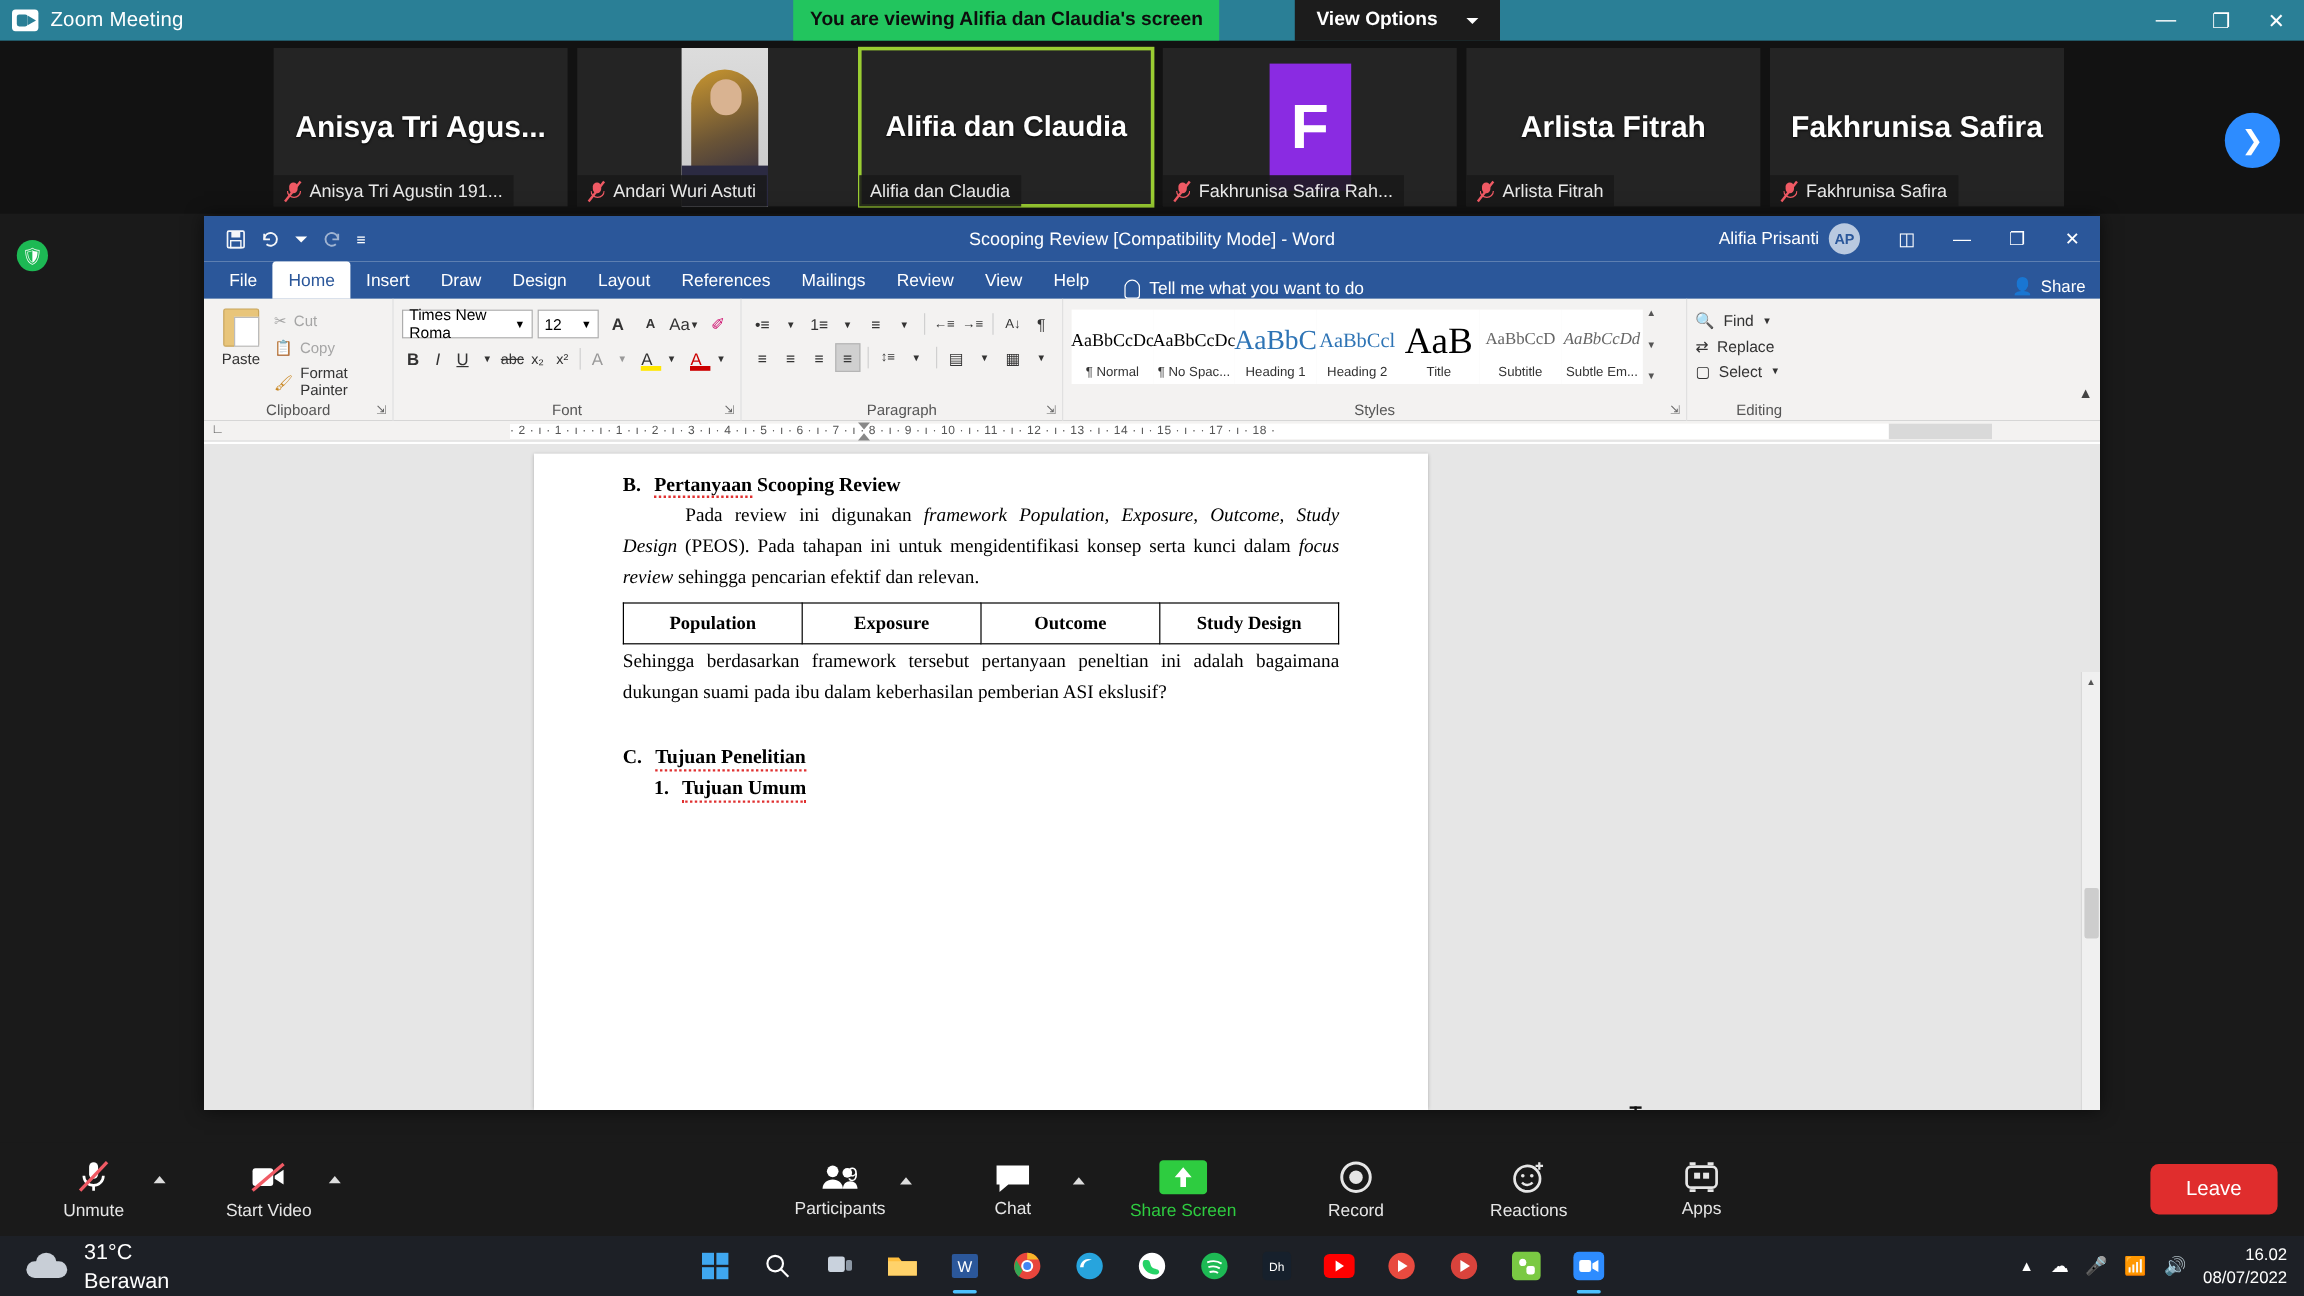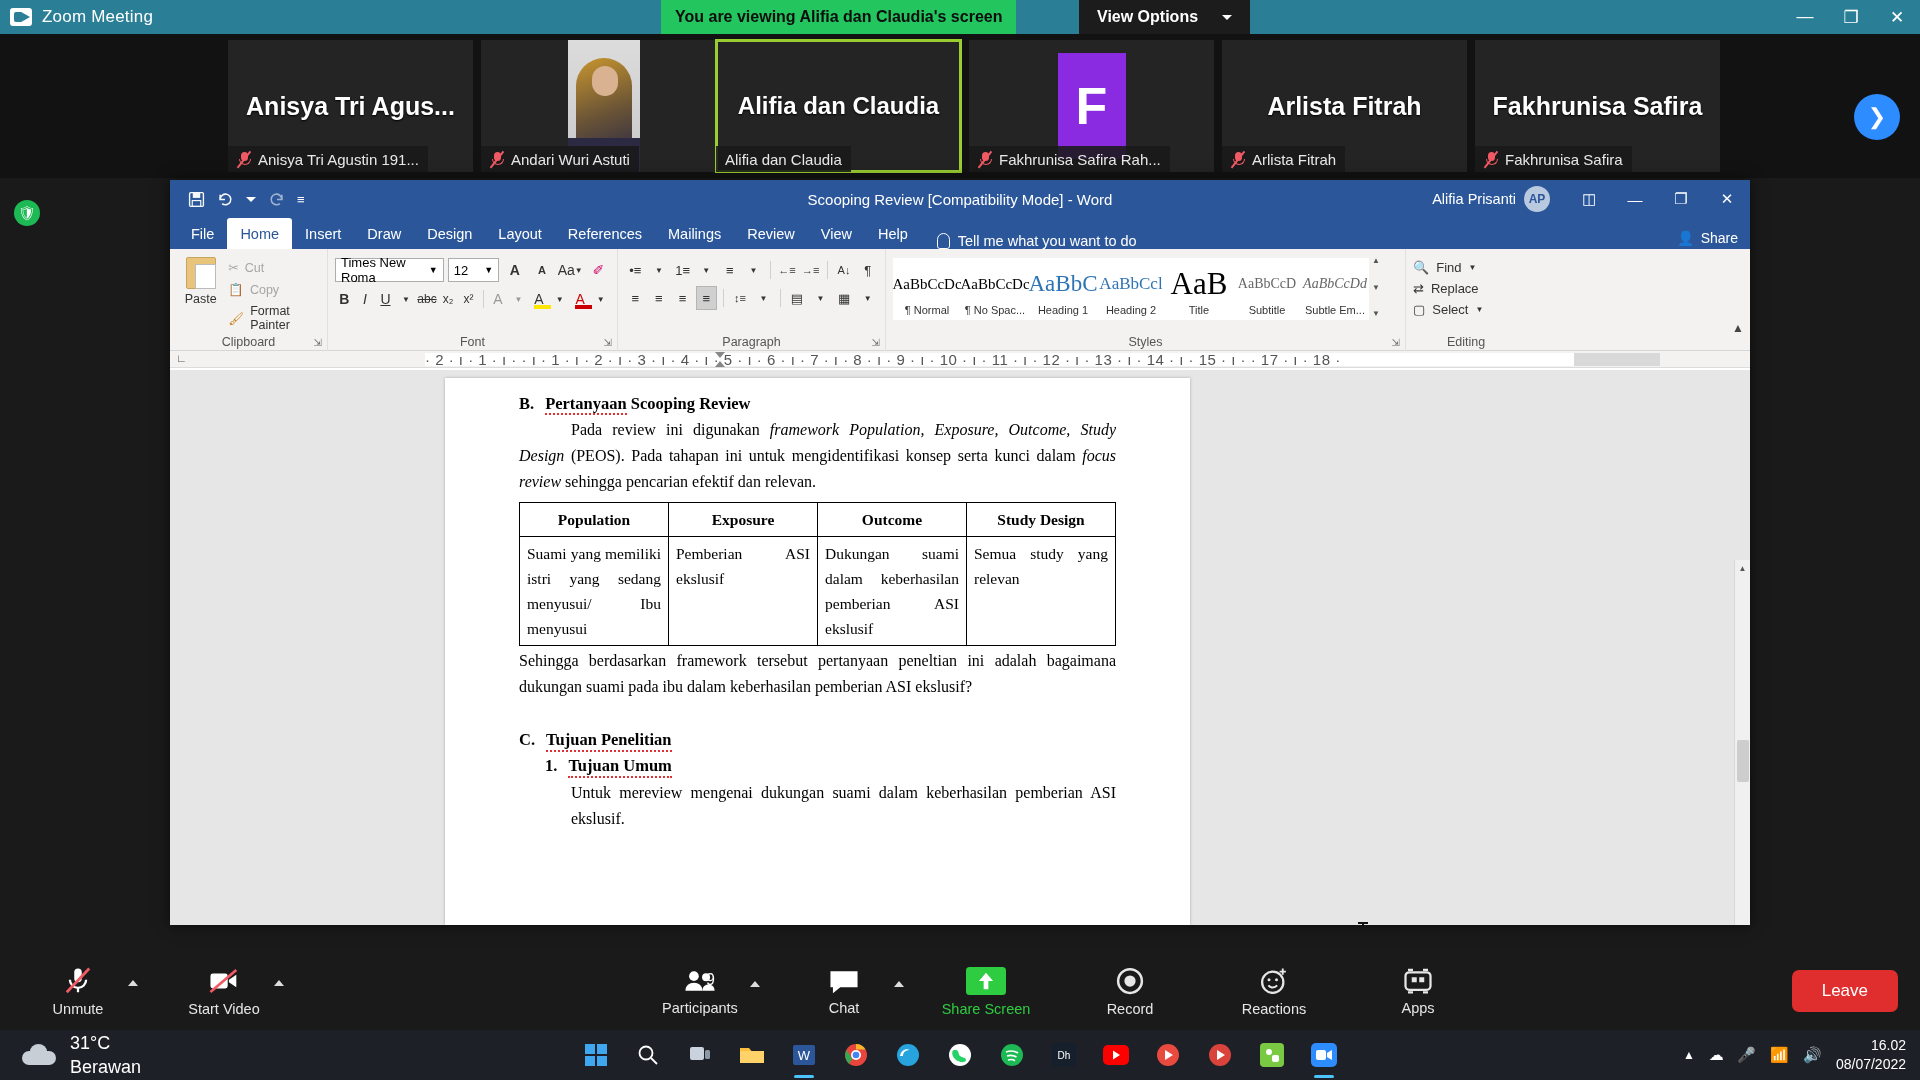--- a/index.html
+++ b/index.html
@@ -122,21 +122,21 @@
   .stylescroll{ width:14px; display:flex; flex-direction:column; justify-content:space-between; padding:2px 0;}
   .stylescroll div{ font-size:8px; text-align:center; color:#555;}
 
   .edit-items{ display:flex; flex-direction:column; gap:6px; margin-top:6px;}
   .edit-items div{ font-size:13px;color:#333;display:flex;align-items:center;gap:7px;}
   #ribbon-collapse{ position:absolute; right:6px; top:72px; font-size:12px; color:#444;}
 
   #ruler{ height:17px; background:#f3f2f1; border-bottom:1px solid #dcdcdc; position:relative;}
   #ruler .corner{position:absolute;left:6px;top:1px;font-size:11px;color:#555;}
   #ruler .strip{position:absolute;left:255px;top:2px;right:90px;height:13px;background:#fff;
-      font-size:15px;color:#555;letter-spacing:.5px;display:flex;align-items:center;overflow:hidden;}
+      font-size:10px;color:#555;letter-spacing:.5px;display:flex;align-items:center;overflow:hidden;}
   #ruler .greyL{position:absolute;left:255px;top:2px;width:165px;height:13px;background:#d9d9d9;}
   #ruler .greyR{position:absolute;right:90px;top:2px;width:86px;height:13px;background:#d9d9d9;}
   #ruler .marker{position:absolute;left:545px;top:0;width:11px;height:17px;}
   #ruler .marker:before{content:"";position:absolute;left:0;top:1px;border-left:5.5px solid transparent;
       border-right:5.5px solid transparent;border-top:6px solid #888;}
   #ruler .marker:after{content:"";position:absolute;left:0;bottom:1px;border-left:5.5px solid transparent;
       border-right:5.5px solid transparent;border-bottom:6px solid #888;}
 
   #doc-area{ position:absolute; left:0; top:190px; right:0; bottom:0; background:#e6e6e6; overflow:hidden;}
   #page{ position:absolute; left:275px; top:8px; width:745px; bottom:0; background:#fff;
@@ -567,42 +567,35 @@
           <div class="body-p"><span>Pada review ini digunakan </span><span class="it">framework Population, Exposure, Outcome, Study Design</span><span> (PEOS). Pada tahapan ini untuk mengidentifikasi konsep serta kunci dalam </span><span class="it">focus review</span><span> sehingga pencarian efektif dan relevan.</span></div>
 
           <table class="peos">
             <tbody>
                 <tr>
               <th>Population</th>
               <th>Exposure</th>
               <th>Outcome</th>
               <th>Study Design</th>
             </tr>
-            <tr>
-              <td>Suami yang memiliki istri yang sedang menyusui/ Ibu menyusui</td>
-              <td>Pemberian ASI ekslusif</td>
-              <td>Dukungan suami dalam keberhasilan pemberian ASI ekslusif</td>
-              <td>Semua study yang relevan</td>
-            </tr>
           </tbody>
             </table>
 
           <div class="body-p2">Sehingga berdasarkan framework tersebut pertanyaan peneltian ini adalah bagaimana dukungan suami pada ibu dalam keberhasilan pemberian ASI ekslusif?</div>
 
           <div class="h-item" style="margin-top:30px">
             <span>C.</span>
             <span class="sp-u">Tujuan Penelitian</span>
           </div>
 
           <div class="sub-item">
             <span>1.</span>
             <span class="sp-u">Tujuan Umum</span>
           </div>
 
-          <div class="body-p2" style="margin-left:52px">Untuk mereview mengenai dukungan suami dalam keberhasilan pemberian ASI ekslusif.</div>
 
         </div>
       </div>
 
       <div id="caret">
           <i class="stem"></i>
         </div>
 
       <div id="vscroll">
         <div class="up">▲</div>

